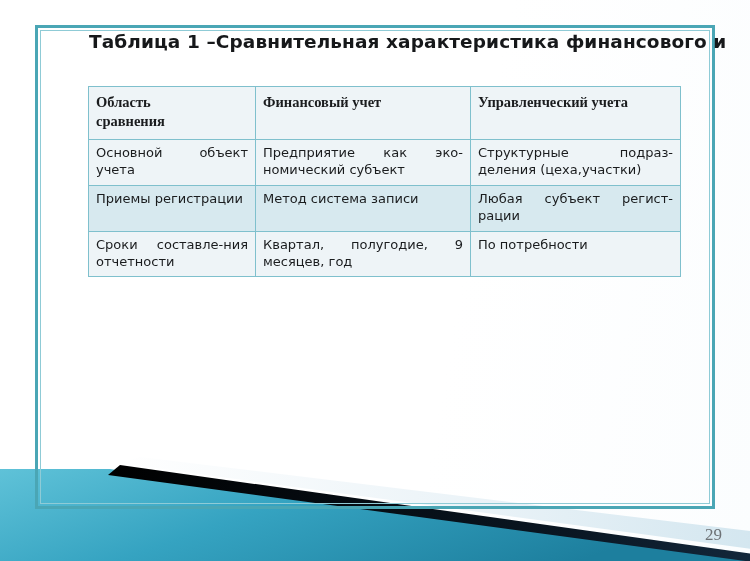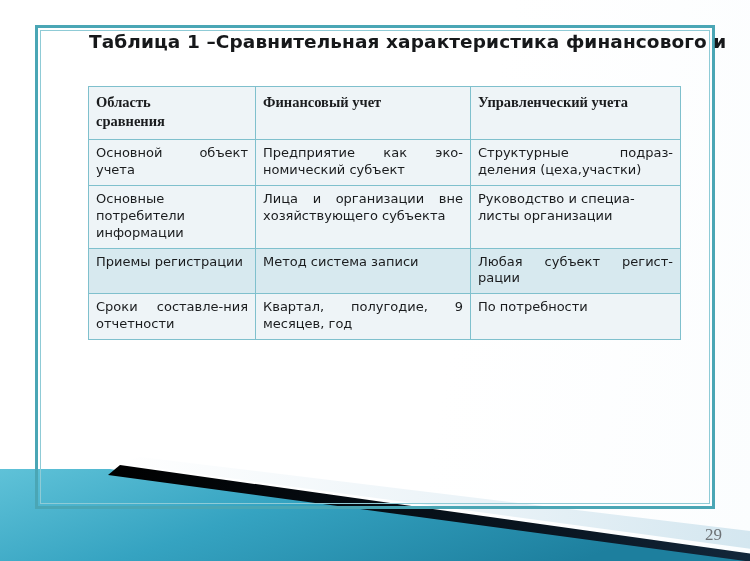--- a/index.html
+++ b/index.html
@@ -194,31 +194,20 @@
           <td>
             <div class="jt">Основной объект учета</div>
           </td>
           <td>
             <div class="jt">Предприятие как эко-номический субъект</div>
           </td>
           <td>
             <div class="jt">Структурные подраз-деления (цеха,участки)</div>
           </td>
         </tr>
-        <tr class="r-light">
-          <td>
-            <div class="lt">Основные потребители информации</div>
-          </td>
-          <td>
-            <div class="jt">Лица и организации вне хозяйствующего субъекта</div>
-          </td>
-          <td>
-            <div class="lt">Руководство и специа-листы организации</div>
-          </td>
-        </tr>
         <tr class="r-blue">
           <td>
             <div class="lt">Приемы регистрации</div>
           </td>
           <td>
             <div class="lt">Метод система записи</div>
           </td>
           <td>
             <div class="jt">Любая субъект регист-рации</div>
           </td>

